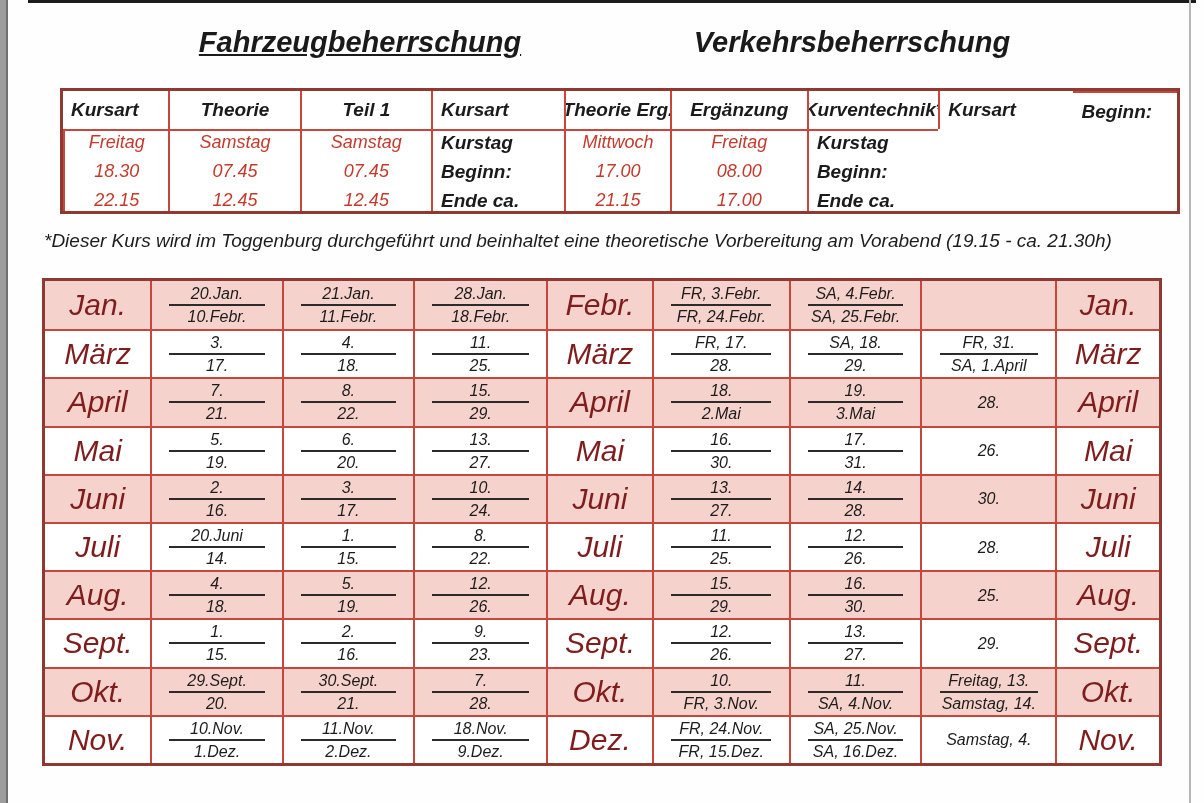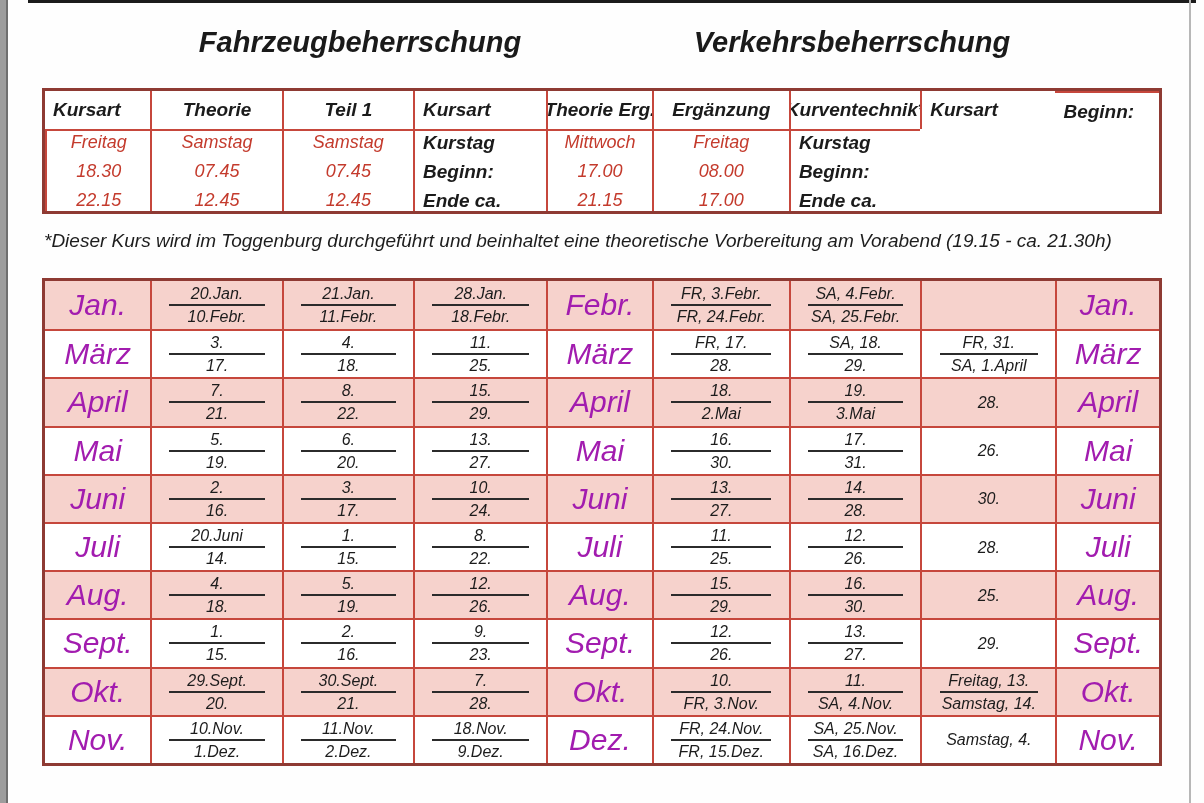--- a/index.html
+++ b/index.html
@@ -12,46 +12,46 @@
   .edge-left  { position:absolute; left:0; top:0; width:8px; height:803px;
                 background:#9d9d9d; border-right:2px solid #6f6f6f; box-sizing:border-box; }
   .edge-top   { position:absolute; left:28px; top:0; width:1168px; height:3px; background:#1c1c1c; }
   .edge-right { position:absolute; left:1189px; top:0; width:2px; height:803px; background:#b7b7b7; }
 
   .title {
     position:absolute; top:26px; margin:0;
     font-size:29px; font-weight:bold; font-style:italic; color:#1a1a1a;
     transform:translateX(-50%); white-space:nowrap;
   }
-  .title-left  { left:360px; }
+  .title-left  { left:360px;text-decoration:underline; }
   .title-right { left:852px; }
 
   .grid {
     position:absolute; left:42px; width:1120px;
     display:grid;
     grid-template-columns: 9.46% 11.79% 11.79% 11.96% 9.46% 12.32% 11.79% 12.14% 9.29%;
     border:3px solid #8e3a33; box-sizing:border-box; background:#ffffff;
   }
-  .course   { top:88px;  height:126px; grid-template-rows:38px 1fr; }
+  .course   { top:88px;  height:126px; grid-template-rows:38px 1fr;margin-left:18px; }
   .calendar { top:278px; height:488px; grid-template-rows:repeat(10, 1fr); }
 
   .cell {
     display:flex; flex-direction:column; align-items:center; justify-content:center;
     box-sizing:border-box; font-style:italic; color:#1b1b1b; overflow:hidden;
   }
   .cell.bl { border-left:2px solid #c6473c; }
   .cell.bt { border-top:2px solid #c6473c; }
   .cell.shaded { background:#f6d2cc; }
 
   .cell.head { font-weight:bold; font-size:19px; white-space:nowrap; }
   .cell.lab  { align-items:flex-start; padding-left:8px; }
   .lab-line  { font-weight:bold; font-size:19px; line-height:29px; color:#1b1b1b; }
   .val-line  { font-size:18px; line-height:29px; color:#c43b2d; }
 
-  .cell.month { font-size:30px; color:#a21caf; white-space:nowrap; }
+  .cell.month { font-size:30px; color:#7f1d1d; white-space:nowrap; }
   .d   { font-size:16px; line-height:19px; color:#1c1c1c; white-space:nowrap; }
   .sep { width:74%; height:2px; background:#2b2b2b; margin:1px 0; }
 
   .footnote {
     position:absolute; left:44px; top:230px; margin:0;
     font-size:19px; font-style:italic; color:#1d1d1d; white-space:nowrap;
   }
 </style>
 </head>
 <body>

